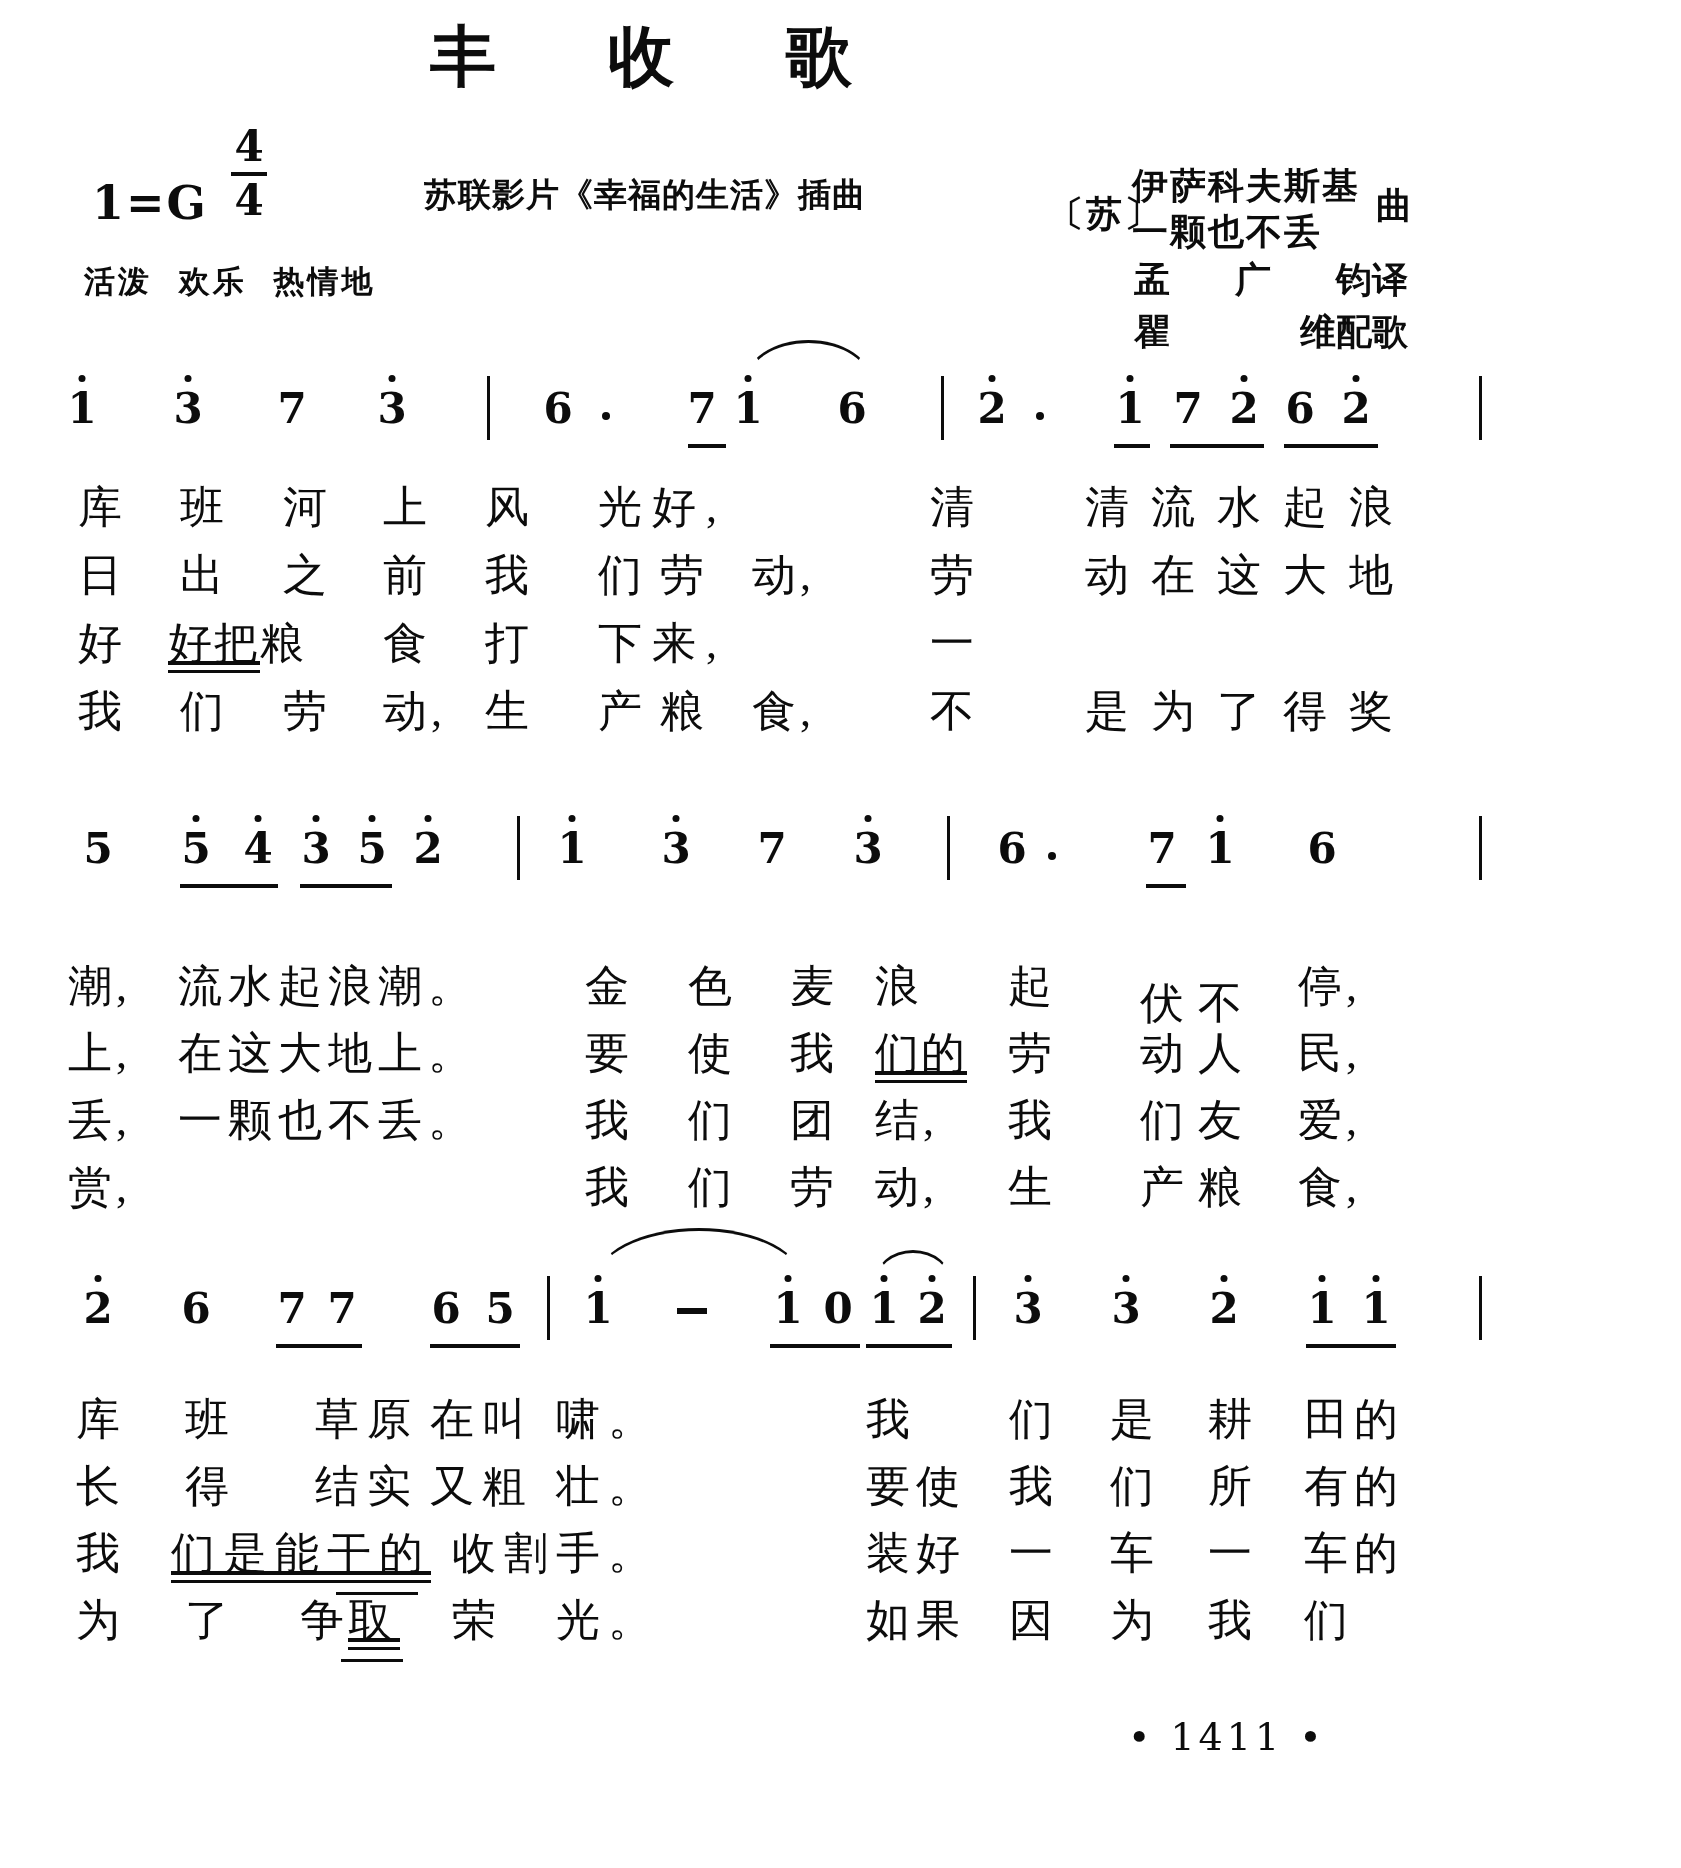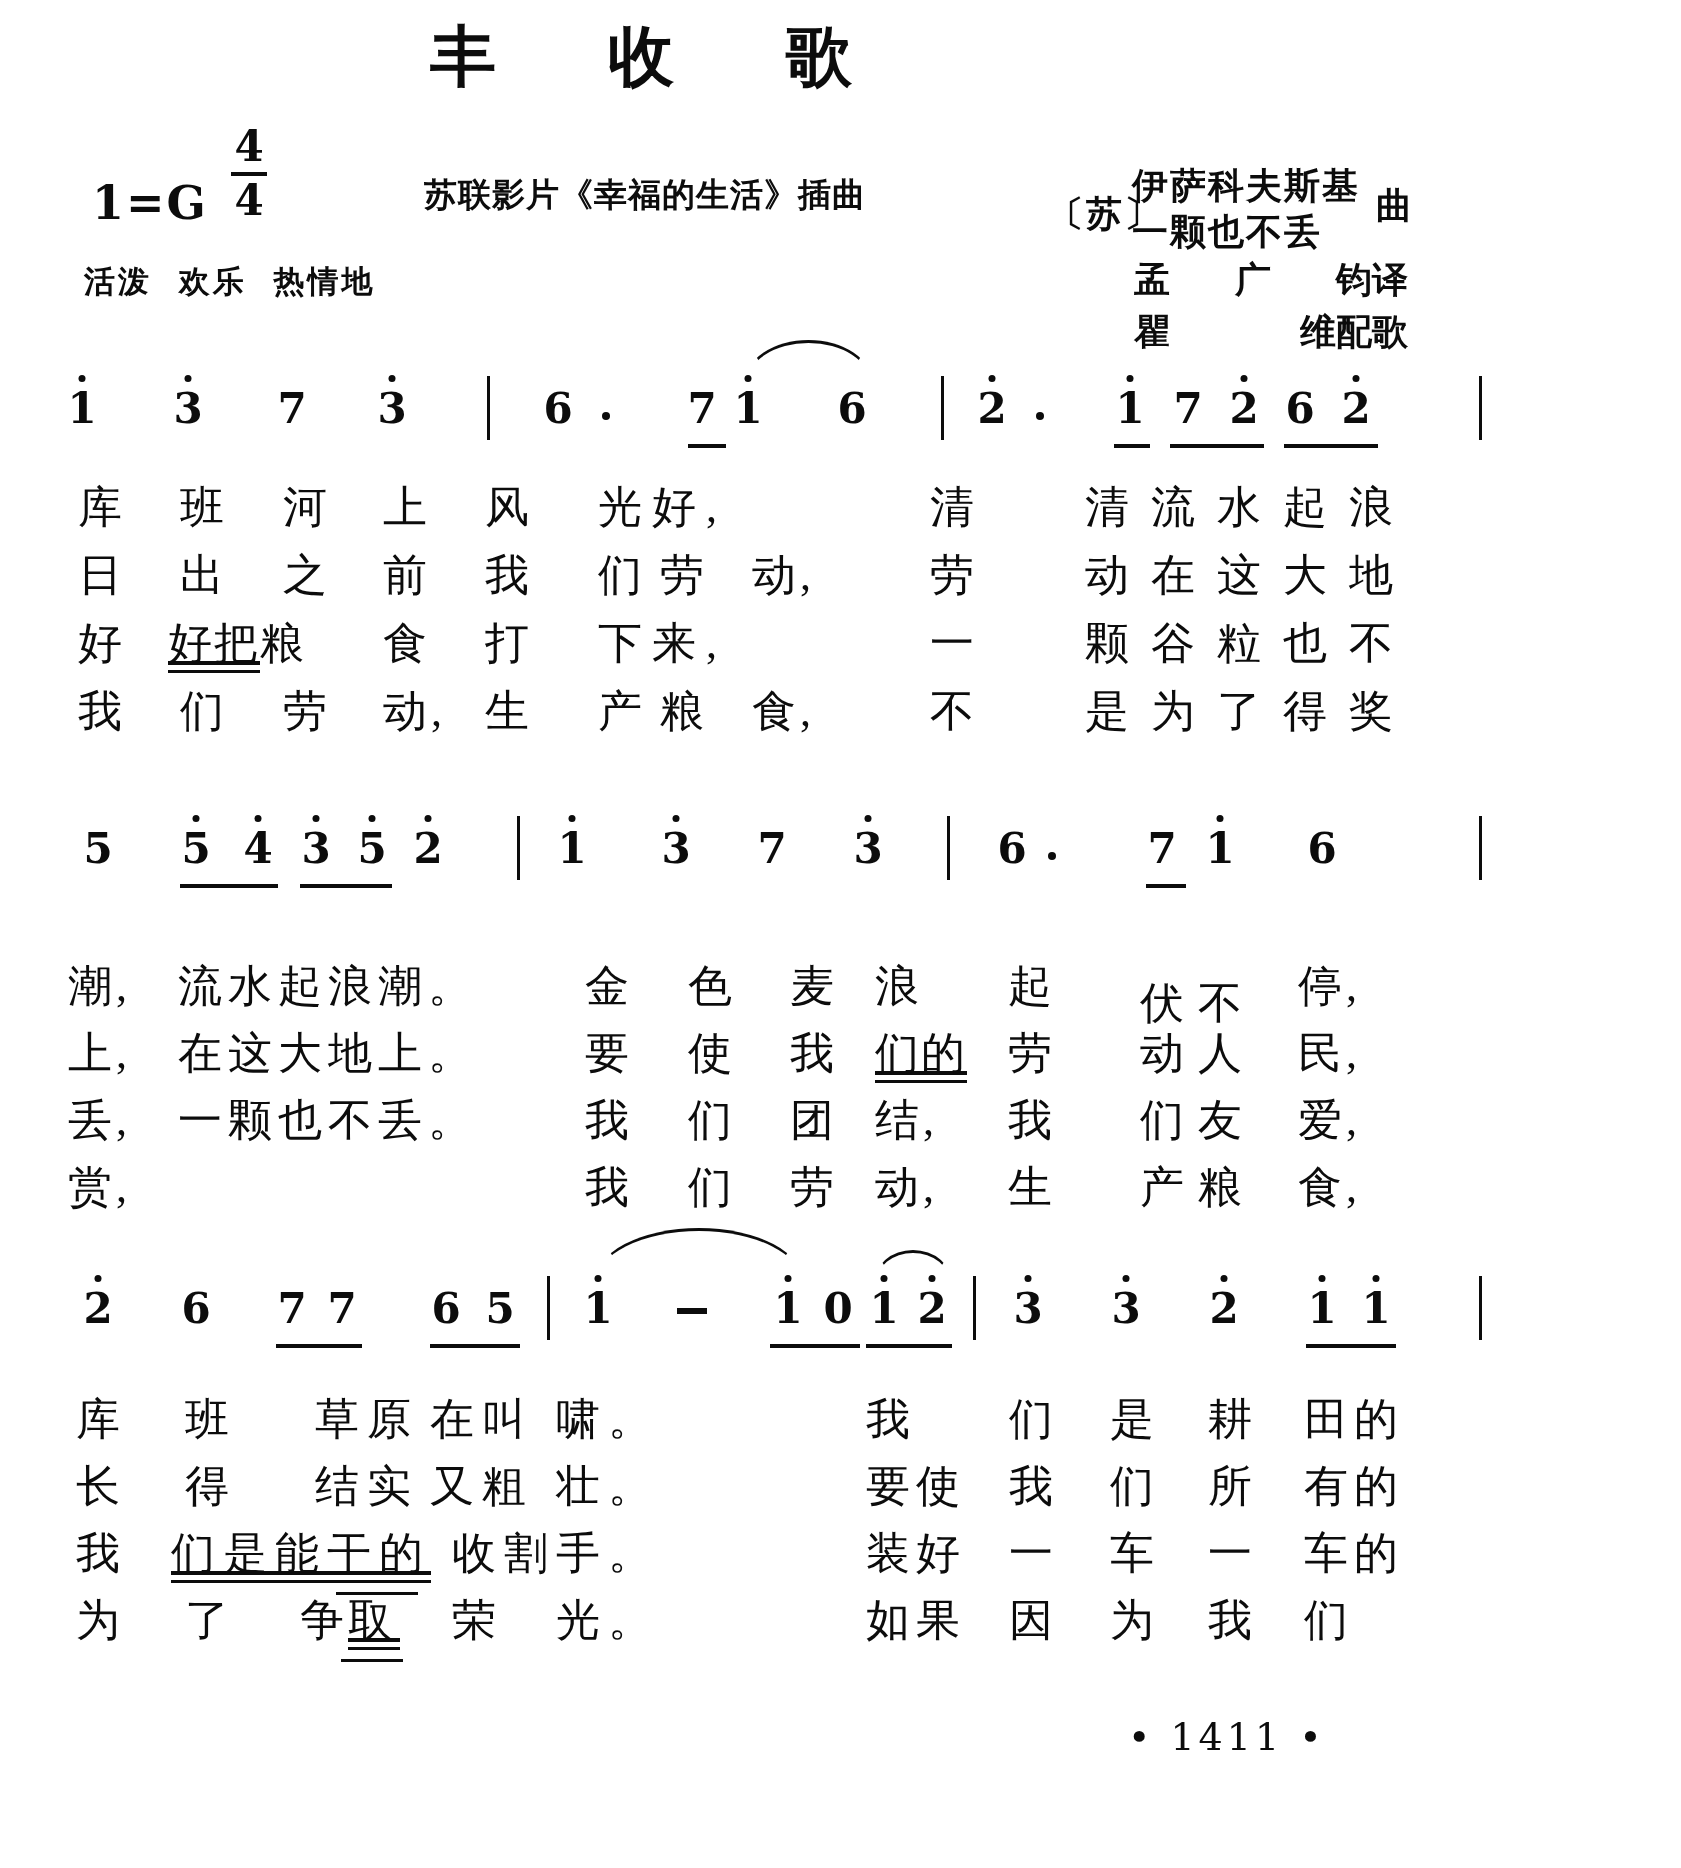--- a/index.html
+++ b/index.html
@@ -121,21 +121,20 @@
     <div class="lyr" style="left: 752px; top: 554px; letter-spacing: 4px;">动,</div>
     <div class="lyr" style="left: 930px; top: 554px;">劳</div>
     <div class="lyr" style="left: 1085px; top: 554px; letter-spacing: 22px;">动在这大地</div>
     <div class="lyr" style="left: 78px; top: 622px;">好</div>
     <div class="lyr u" style="left: 168px; top: 622px; letter-spacing: 2px;">好把</div>
     <div class="lyr" style="left: 260px; top: 622px;">粮</div>
     <div class="lyr" style="left: 383px; top: 622px;">食</div>
     <div class="lyr" style="left: 485px; top: 622px;">打</div>
     <div class="lyr" style="left: 598px; top: 622px; letter-spacing: 10px;">下来,</div>
     <div class="lyr" style="left: 930px; top: 622px;">一</div>
-    <div class="lyr" style="left: 1085px; top: 622px; letter-spacing: 22px;">颗谷粒也不</div>
     <div class="lyr" style="left: 78px; top: 690px;">我</div>
     <div class="lyr" style="left: 180px; top: 690px;">们</div>
     <div class="lyr" style="left: 283px; top: 690px;">劳</div>
     <div class="lyr" style="left: 383px; top: 690px; letter-spacing: 4px;">动,</div>
     <div class="lyr" style="left: 485px; top: 690px;">生</div>
     <div class="lyr" style="left: 598px; top: 690px; letter-spacing: 18px;">产粮</div>
     <div class="lyr" style="left: 752px; top: 690px; letter-spacing: 4px;">食,</div>
     <div class="lyr" style="left: 930px; top: 690px;">不</div>
     <div class="lyr" style="left: 1085px; top: 690px; letter-spacing: 22px;">是为了得奖</div>
     <div class="note" style="left: 76px; top: 828px;">5</div>

